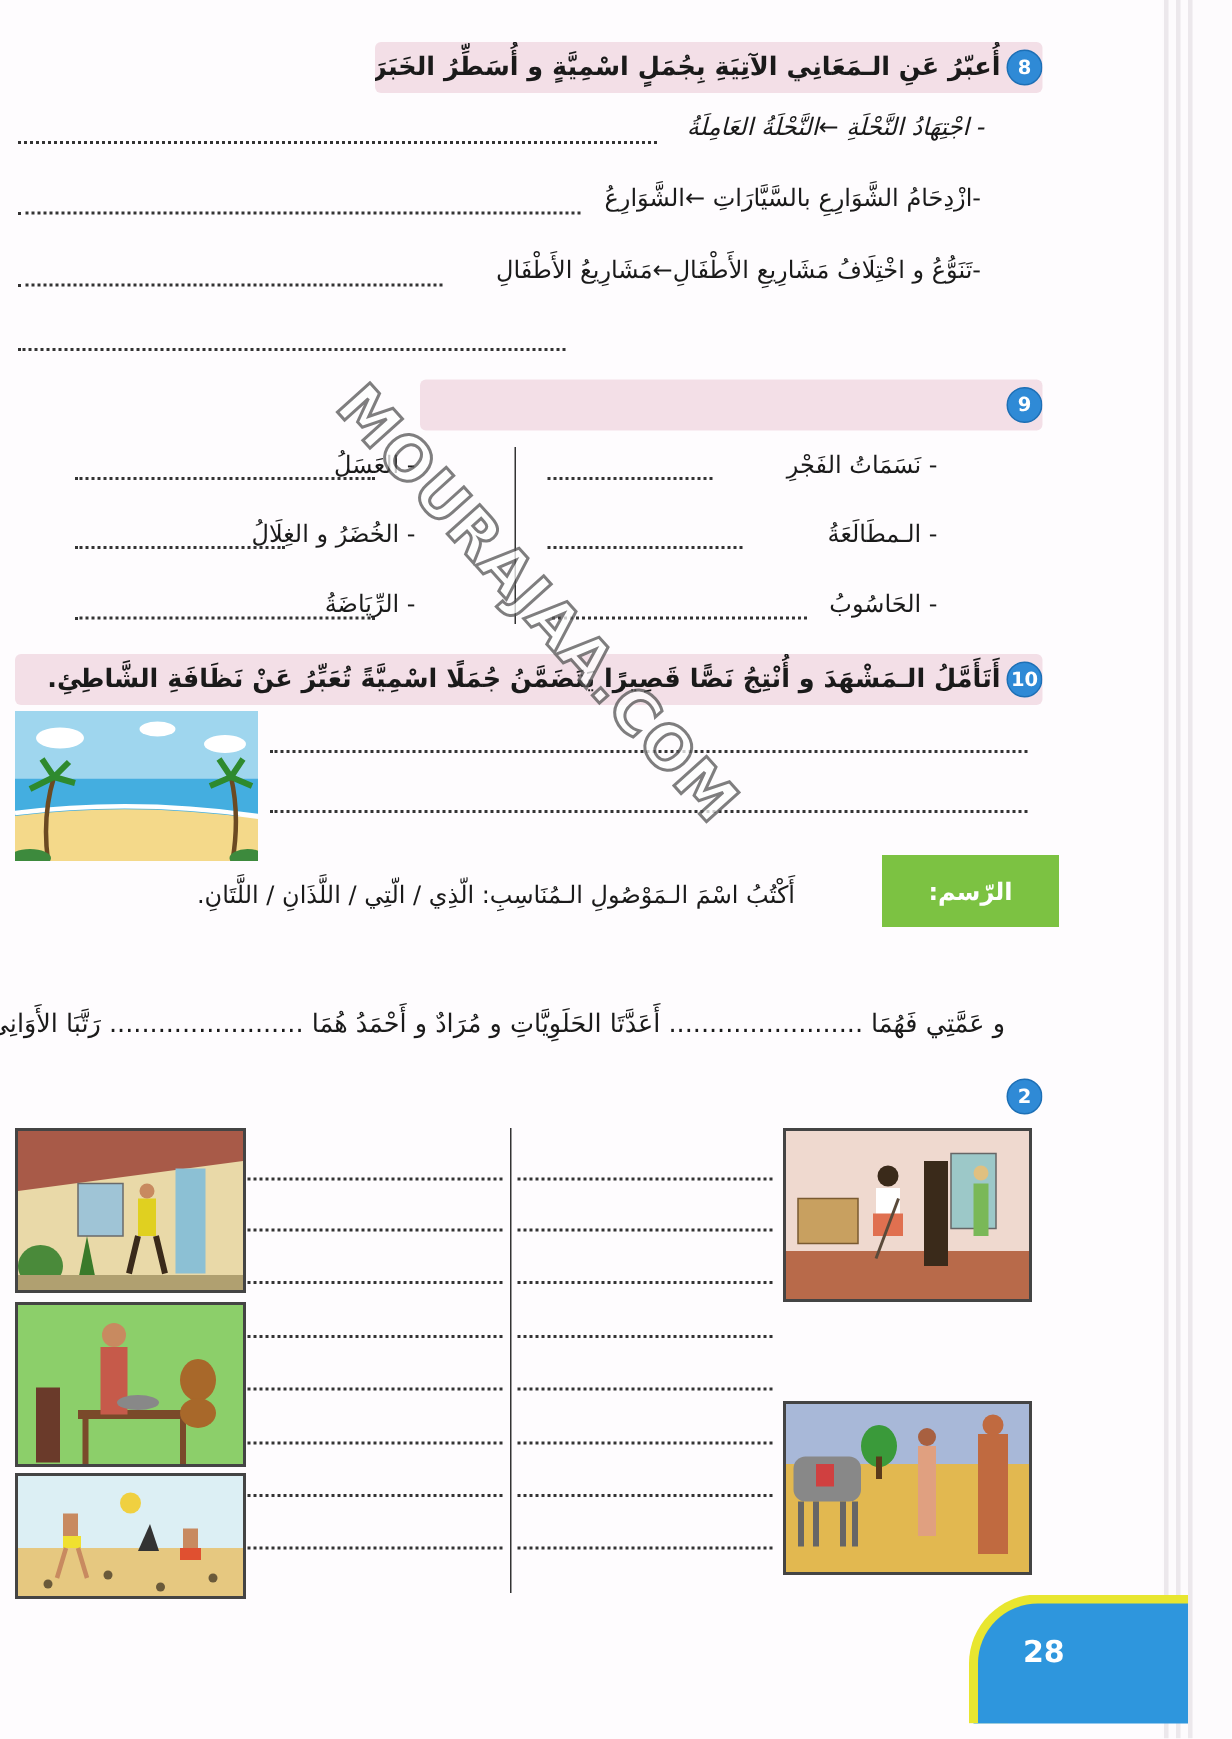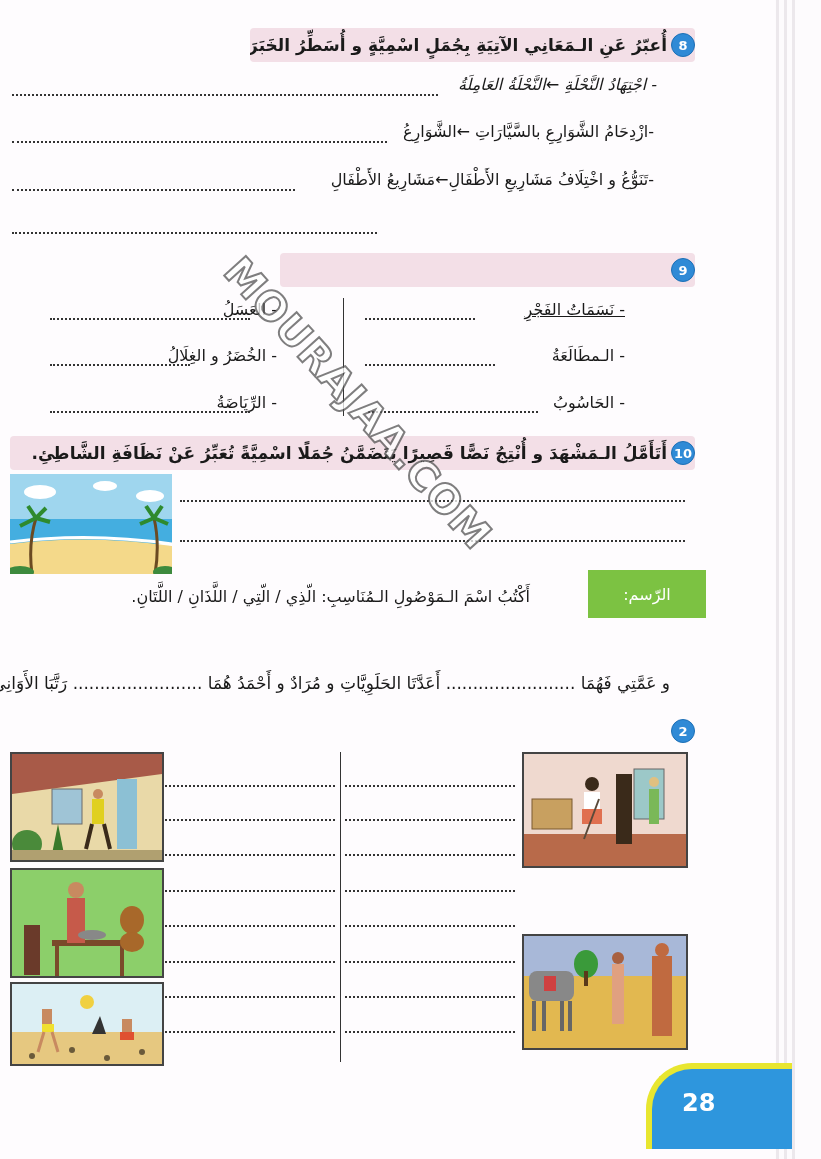--- a/index.html
+++ b/index.html
@@ -19,28 +19,28 @@
   .badge {
     width:22px; height:22px; border-radius:50%; background:#2f8ad6; color:#fff;
     font-size:13px; font-weight:bold; display:inline-flex; align-items:center; justify-content:center;
     margin-left:4px; flex:none; border:1px solid #1d6fb5;
   }
   .line { position:absolute; font-size:16px; direction:rtl; white-space:nowrap; }
   .dots { position:absolute; border-bottom:2px dotted #333; height:0; }
   .vline { position:absolute; width:1px; background:#333; }
   .pic { position:absolute; border:2px solid #444; overflow:hidden; }
   .rasm {
-    position:absolute; background:#7cc242; color:#fff; font-weight:normal; font-size:16px;
+    position:absolute; background:#7cc242; color:#fff; font-weight:bold; font-size:16px;
     display:flex; align-items:center; justify-content:center; direction:rtl;
   }
   .pagenum {
     position:absolute; left:646px; top:1063px; width:140px; height:80px;
     background:#2e96dd; border-top-left-radius:46px;
     border-top:6px solid #e8e630; border-left:6px solid #e8e630;
-    color:#fff; font-weight:bold; font-size:24px;
+    color:#fff; font-weight:bold; font-size:20px;
   }
   .pagenum span { position:absolute; left:30px; top:20px; }
   .watermark {
     position:absolute; left:170px; top:380px; transform:rotate(48deg);
     font-size:40px; font-weight:bold; color:#fff; letter-spacing:1px;
     -webkit-text-stroke:2px #555; opacity:0.75; white-space:nowrap;
   }
 </style>
 </head>
 <body>
@@ -62,21 +62,21 @@
   <div class="dots" style="left:12px; width:283px; top:189px;"></div>
 
   <div class="dots" style="left:12px; width:365px; top:232px;"></div>
 
   <div class="hdr" style="left:280px; top:253px; width:415px;">
     <span class="badge">9</span>
   </div>
 
   <div class="vline" style="left:343px; top:298px; height:118px;"></div>
 
-  <div class="line" style="right:150px; top:300px;text-decoration:underline;">- نَسَمَاتُ الفَجْرِ</div>
+  <div class="line" style="right:150px; top:300px;">- نَسَمَاتُ الفَجْرِ</div>
   <div class="dots" style="left:365px; width:110px; top:318px;"></div>
   <div class="line" style="right:150px; top:346px;">- الـمطَالَعَةُ</div>
   <div class="dots" style="left:365px; width:130px; top:364px;"></div>
   <div class="line" style="right:150px; top:393px;">- الحَاسُوبُ</div>
   <div class="dots" style="left:368px; width:170px; top:411px;"></div>
 
   <div class="line" style="right:498px; top:300px;text-align:right;">- العَسَلُ</div>
   <div class="dots" style="left:50px; width:200px; top:318px;"></div>
   <div class="line" style="right:498px; top:346px;">- الخُضَرُ و الغِلَالُ</div>
   <div class="dots" style="left:50px; width:140px; top:364px;"></div>

